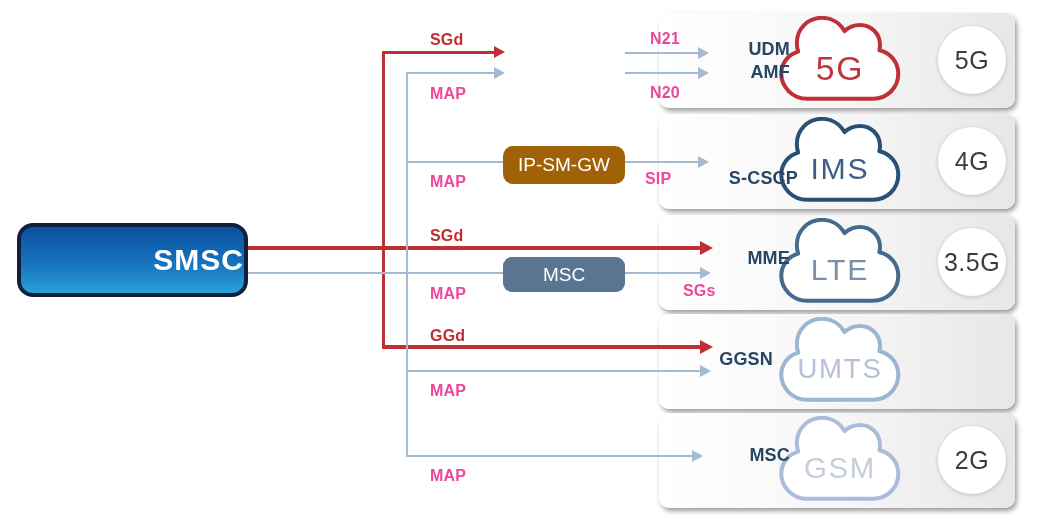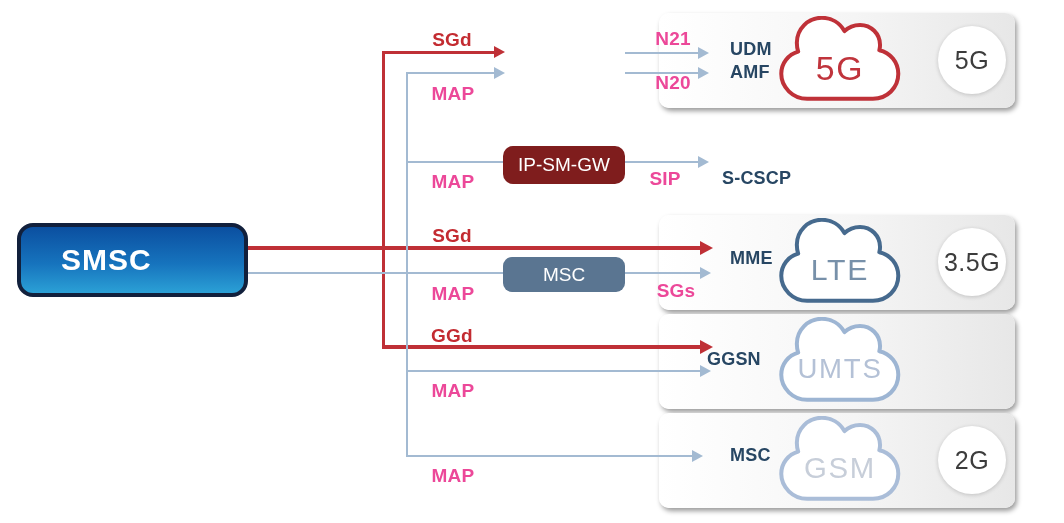--- a/index.html
+++ b/index.html
@@ -16,72 +16,81 @@
     z-index:1;
   }
   .cloud-wrap{position:absolute;left:111px;top:3px;width:140px;height:89px;}
   .gen-circle{
     position:absolute;left:279px;top:13px;width:68px;height:68px;border-radius:50%;
     background:#ffffff;box-shadow:0 1px 4px rgba(0,0,0,0.18);
     display:flex;align-items:center;justify-content:center;
     font-size:25px;font-weight:400;color:#3c3c3c;letter-spacing:0.5px;
   }
   .panel-node{
-    position:absolute;z-index:3;height:18px;line-height:18px;text-align:left;
+    position:absolute;z-index:3;height:18px;line-height:18px;text-align:right;
     font-size:18px;font-weight:700;color:#274663;letter-spacing:0.2px;
   }
   
   .smsc{
     position:absolute;left:17px;top:223px;width:231px;height:74px;
     background:linear-gradient(180deg,#0b4fa0 0%,#1673bd 55%,#2ba0d6 100%);
     border:4px solid #12203c;border-radius:16px;box-sizing:border-box;
-    display:flex;align-items:center;justify-content:flex-start;z-index:4;padding-left:40px;
+    display:flex;align-items:center;justify-content:flex-end;z-index:4;
   }
   .smsc span{color:#ffffff;font-size:30px;font-weight:700;letter-spacing:1px;}
   
   .midbox{
     position:absolute;display:flex;align-items:center;justify-content:center;
     color:#ffffff;font-weight:400;z-index:4;border-radius:10px;
   }
   .box-smsf{left:505px;top:43px;width:120px;height:44px;background:#b53238;font-size:22px;}
-  .box-ipsmgw{left:503px;top:146px;width:122px;height:38px;background:#7f1d1d;font-size:19px;}
+  .box-ipsmgw{left:503px;top:146px;width:122px;height:38px;background:#a16207;font-size:19px;}
   .box-msc{left:503px;top:257px;width:122px;height:35px;background:#5a7591;font-size:19px;border-radius:9px;}
   
   .ln{position:absolute;z-index:2;}
   .red{background:#bf3036;}
   .blue{background:#a3bad2;}
   
   .arr{position:absolute;width:0;height:0;z-index:2;}
   .arr-b{border-top:6px solid transparent;border-bottom:6px solid transparent;border-left:11px solid #a3bad2;}
   .arr-r{border-top:6px solid transparent;border-bottom:6px solid transparent;border-left:11px solid #bf3036;}
   .arr-r-big{border-top:7px solid transparent;border-bottom:7px solid transparent;border-left:13px solid #bf3036;}
   
   .plbl{
-    position:absolute;z-index:3;height:17px;line-height:17px;text-align:center;
-    font-size:19px;font-weight:700;letter-spacing:0.2px;
+    position:absolute;z-index:3;height:17px;line-height:17px;text-align:left;
+    font-size:16px;font-weight:700;letter-spacing:0.2px;
   }
   .plbl.b{color:#ec4899;}
   .plbl.r{color:#c32b31;}
   .cloud-svg text{font-family:"Liberation Sans", sans-serif;font-weight:300;letter-spacing:2px;}
 </style>
 </head>
 <body>
 
 <div id="stage">
 
   <div class="panel" style="top:13px">
     <div class="cloud-wrap">
       <svg class="cloud-svg" width="140" height="89" viewBox="0 0 150 100">
         <path d="M112 93 L38 93 C22 93 9 80 9 65 C9 53 17 43 28 40 C27 37 26.5 33.5 26.5 30 C26.5 14.5 39 2 54.5 2 C65.5 2 75 8 80 17 C84.5 12.5 91 10 97.5 10 C110 10 120 20 120 32.5 C120 34.5 119.7 36.5 119.2 38.4 C131.5 41 140.5 52 140.5 65 C140.5 80.5 128 93 112 93 Z" fill="#ffffff" stroke-width="4.5" stroke-linejoin="round" stroke="#bf3138"></path>
         <text x="75" y="72" text-anchor="middle" font-size="38" fill="#c0343c">5G</text>
       </svg>
     </div>
     <div class="gen-circle">5G</div>
   </div>
 
+  <div class="panel" style="top:114px">
+    <div class="cloud-wrap">
+      <svg class="cloud-svg" width="140" height="89" viewBox="0 0 150 100">
+        <path d="M112 93 L38 93 C22 93 9 80 9 65 C9 53 17 43 28 40 C27 37 26.5 33.5 26.5 30 C26.5 14.5 39 2 54.5 2 C65.5 2 75 8 80 17 C84.5 12.5 91 10 97.5 10 C110 10 120 20 120 32.5 C120 34.5 119.7 36.5 119.2 38.4 C131.5 41 140.5 52 140.5 65 C140.5 80.5 128 93 112 93 Z" fill="#ffffff" stroke-width="4.5" stroke-linejoin="round" stroke="#2a5076"></path>
+        <text x="75" y="70" text-anchor="middle" font-size="34" fill="#3c608a">IMS</text>
+      </svg>
+    </div>
+    <div class="gen-circle">4G</div>
+  </div>
 
   <div class="panel" style="top:215px">
     <div class="cloud-wrap">
       <svg class="cloud-svg" width="140" height="89" viewBox="0 0 150 100">
         <path d="M112 93 L38 93 C22 93 9 80 9 65 C9 53 17 43 28 40 C27 37 26.5 33.5 26.5 30 C26.5 14.5 39 2 54.5 2 C65.5 2 75 8 80 17 C84.5 12.5 91 10 97.5 10 C110 10 120 20 120 32.5 C120 34.5 119.7 36.5 119.2 38.4 C131.5 41 140.5 52 140.5 65 C140.5 80.5 128 93 112 93 Z" fill="#ffffff" stroke-width="4.5" stroke-linejoin="round" stroke="#466a8e"></path>
         <text x="75" y="70" text-anchor="middle" font-size="34" fill="#7790a9">LTE</text>
       </svg>
     </div>
     <div class="gen-circle">3.5G</div>
   </div>
@@ -146,26 +155,26 @@
 
   <div class="ln blue" style="left:406px;top:370px;width:294px;height:2px"></div>
   <div class="arr arr-b" style="left:700px;top:365px"></div>
 
   <div class="ln blue" style="left:406px;top:455px;width:286px;height:2px"></div>
   <div class="arr arr-b" style="left:692px;top:450px"></div>
 
   <div class="plbl r" style="left:430px;top:31px;width:44px">SGd</div>
   <div class="plbl b" style="left:430px;top:85px;width:46px">MAP</div>
   <div class="plbl b" style="left:650px;top:30px;width:46px">N21</div>
-  <div class="plbl b" style="left:650px;top:74px;width:46px">N20</div>
+  <div class="plbl b" style="left:650px;top:84px;width:46px">N20</div>
   <div class="plbl b" style="left:430px;top:173px;width:46px">MAP</div>
   <div class="plbl b" style="left:645px;top:170px;width:40px">SIP</div>
   <div class="plbl r" style="left:430px;top:227px;width:44px">SGd</div>
   <div class="plbl b" style="left:430px;top:285px;width:46px">MAP</div>
-  <div class="plbl b" style="left:656px;top:282px;width:40px">SGs</div>
+  <div class="plbl b" style="left:683px;top:282px;width:40px">SGs</div>
   <div class="plbl r" style="left:430px;top:327px;width:44px">GGd</div>
   <div class="plbl b" style="left:430px;top:382px;width:46px">MAP</div>
   <div class="plbl b" style="left:430px;top:467px;width:46px">MAP</div>
 
   <div class="smsc">
     <span>SMSC</span>
   </div>
   <div class="midbox box-ipsmgw">IP-SM-GW</div>
   <div class="midbox box-msc">MSC</div>
 

